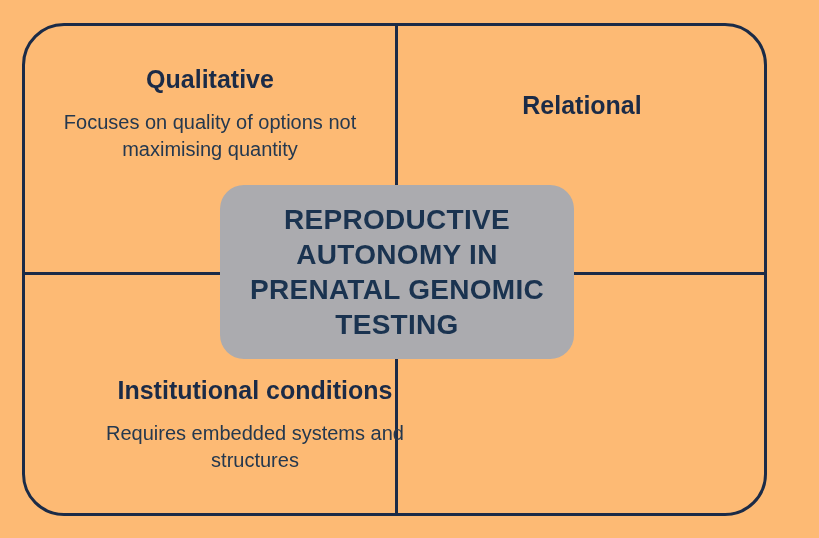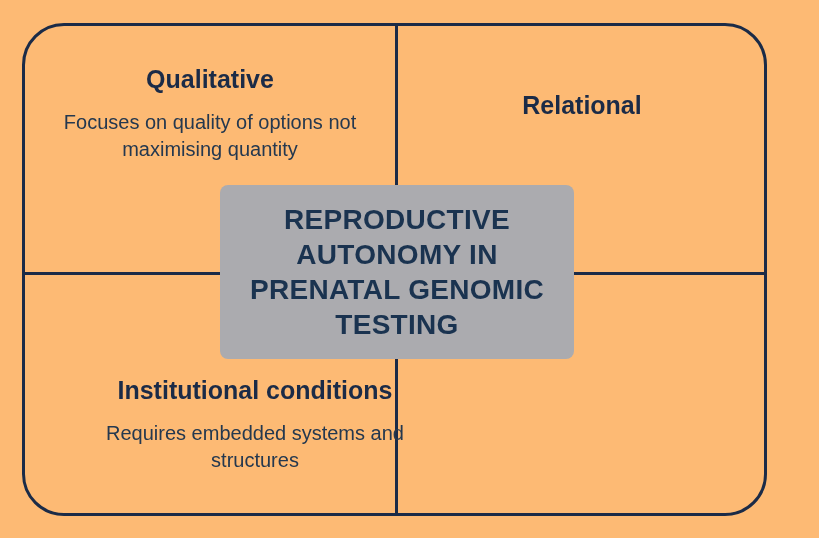--- a/index.html
+++ b/index.html
@@ -63,21 +63,21 @@
     color: var(--body, #24384f);
     white-space: pre-line;
   }
   .center-box {
     position: absolute;
     left: 220px;
     top: 185px;
     width: 354px;
     height: 174px;
     background: var(--center_bg, #ababaf);
-    border-radius: 8px;
+    border-radius: 24px;
     display: flex;
     align-items: center;
     justify-content: center;
   }
   .center-title {
     font-size: 28px;
     font-weight: bold;
     line-height: 35px;
     letter-spacing: 0.3px;
     text-align: center;

